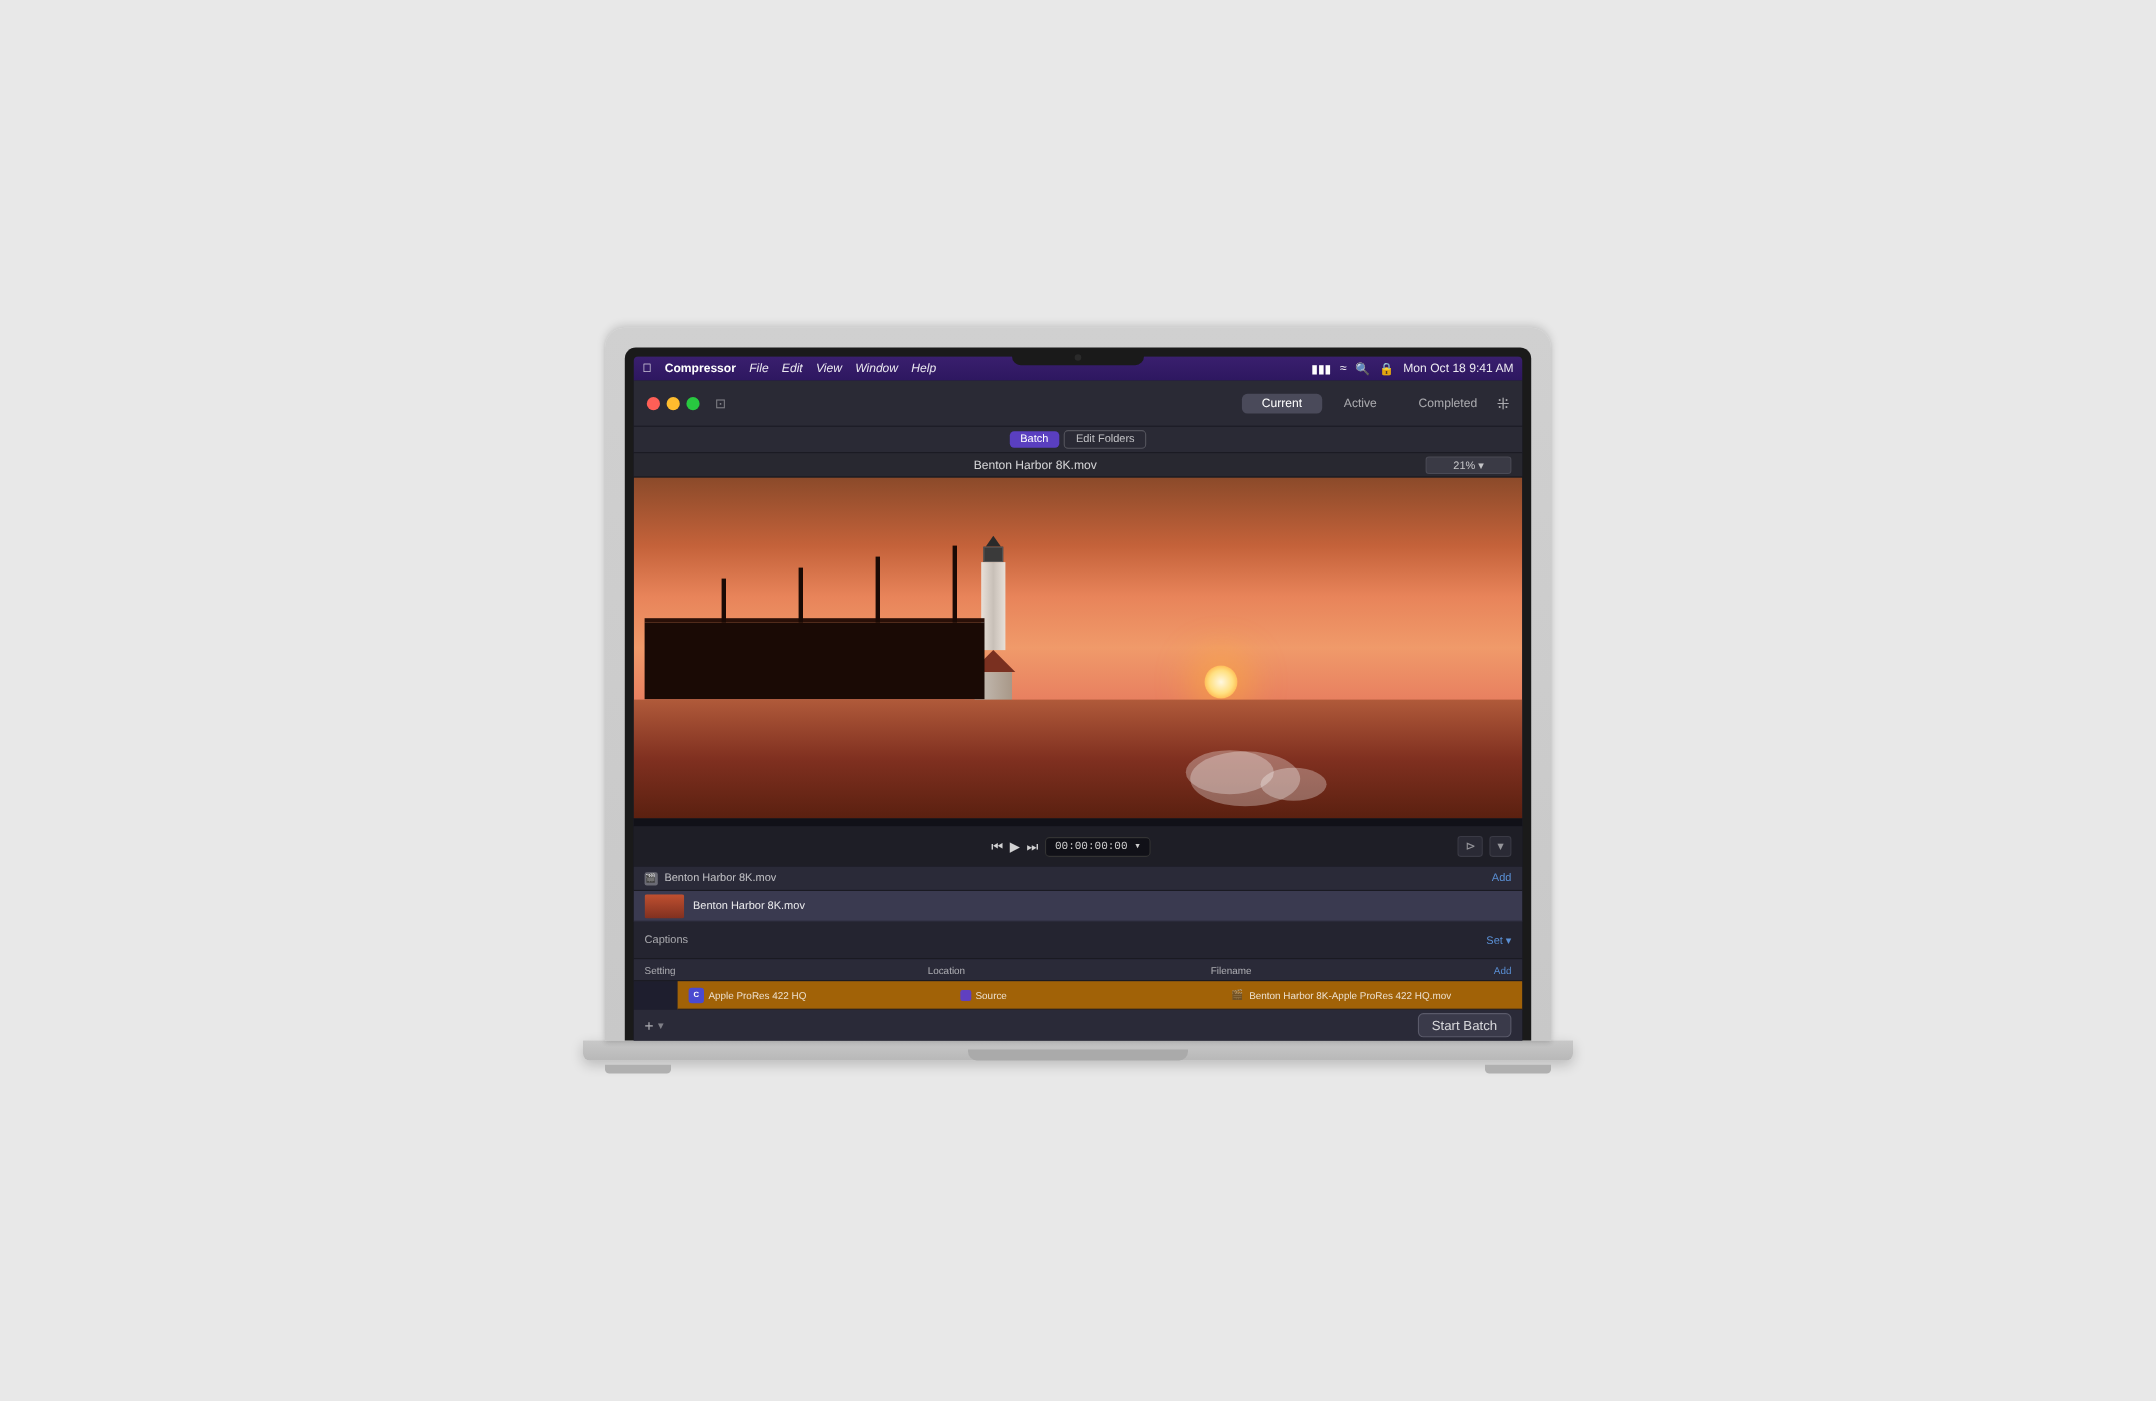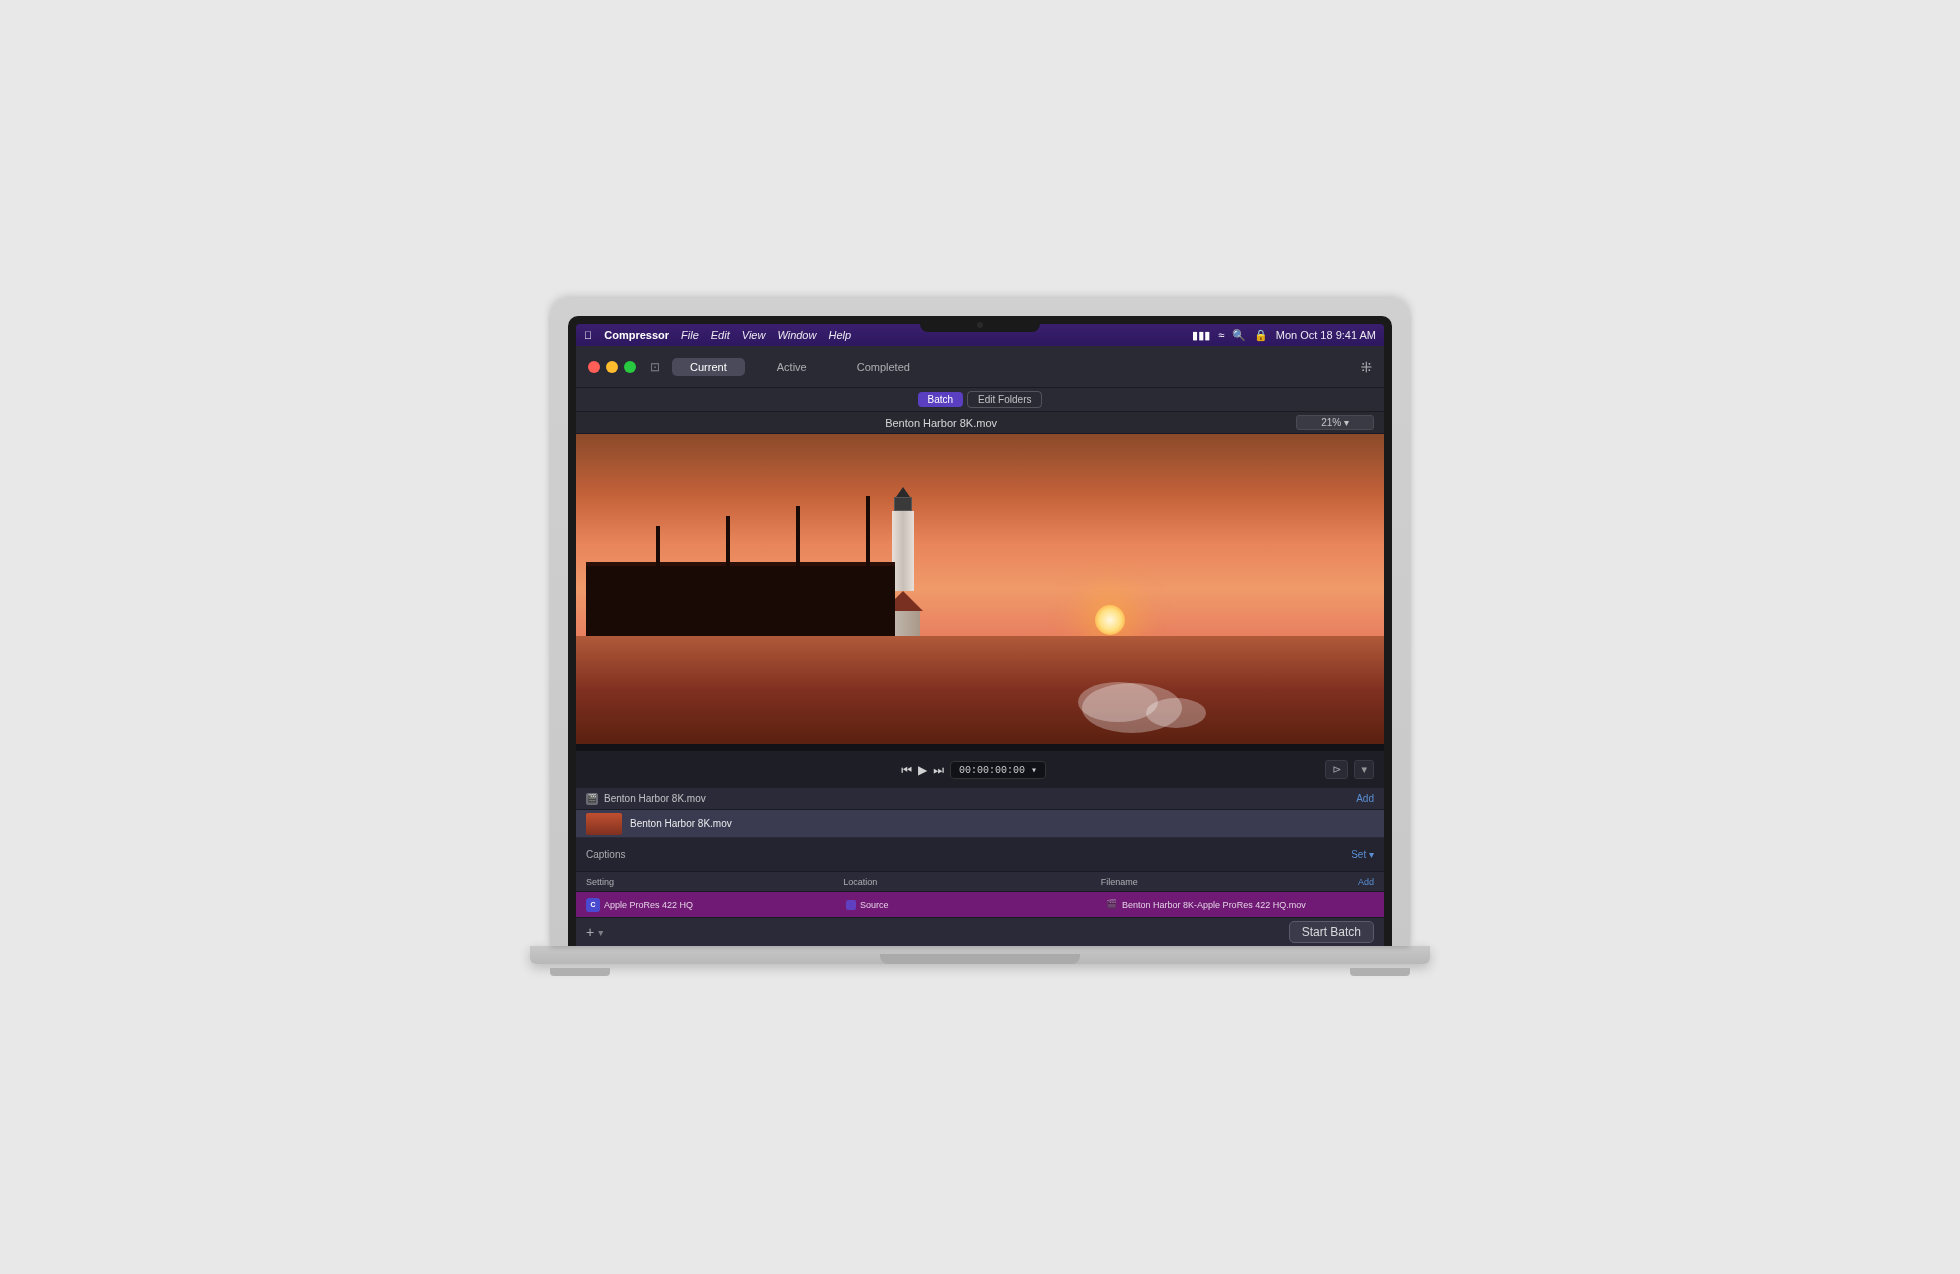--- a/index.html
+++ b/index.html
@@ -136,22 +136,22 @@
     }
 
     .tl-red { background: #ff5f57; }
     .tl-yellow { background: #febc2e; }
     .tl-green { background: #28c840; }
 
     .toolbar-center {
       flex: 1;
       display: flex;
       align-items: center;
-      justify-content: flex-start;
-      gap: 14px;
+      justify-content: flex-end;
+      gap: 2px;
     }
 
     .toolbar-tab {
       padding: 3px 18px;
       border-radius: 5px;
       font-size: 11px;
       color: rgba(255,255,255,0.6);
       cursor: pointer;
     }
 
@@ -527,22 +527,23 @@
     .col-setting { width: 33%; color: rgba(255,255,255,0.6); font-size: 9px; }
     .col-location { width: 33%; color: rgba(255,255,255,0.6); font-size: 9px; }
     .col-filename { width: 33%; color: rgba(255,255,255,0.6); font-size: 9px; }
     .col-add { margin-left: auto; color: #5a8fd4; font-size: 9px; }
 
     .settings-row {
       height: 26px;
       display: flex;
       align-items: center;
       padding: 0 10px;
-      background: #701a75;
+      background: #a16207;
       border-bottom: 1px solid #1a1a22;
+      margin-left: 40px;
     }
 
     .setting-icon {
       width: 14px;
       height: 14px;
       background: #4a4ad0;
       border-radius: 3px;
       display: flex;
       align-items: center;
       justify-content: center;

